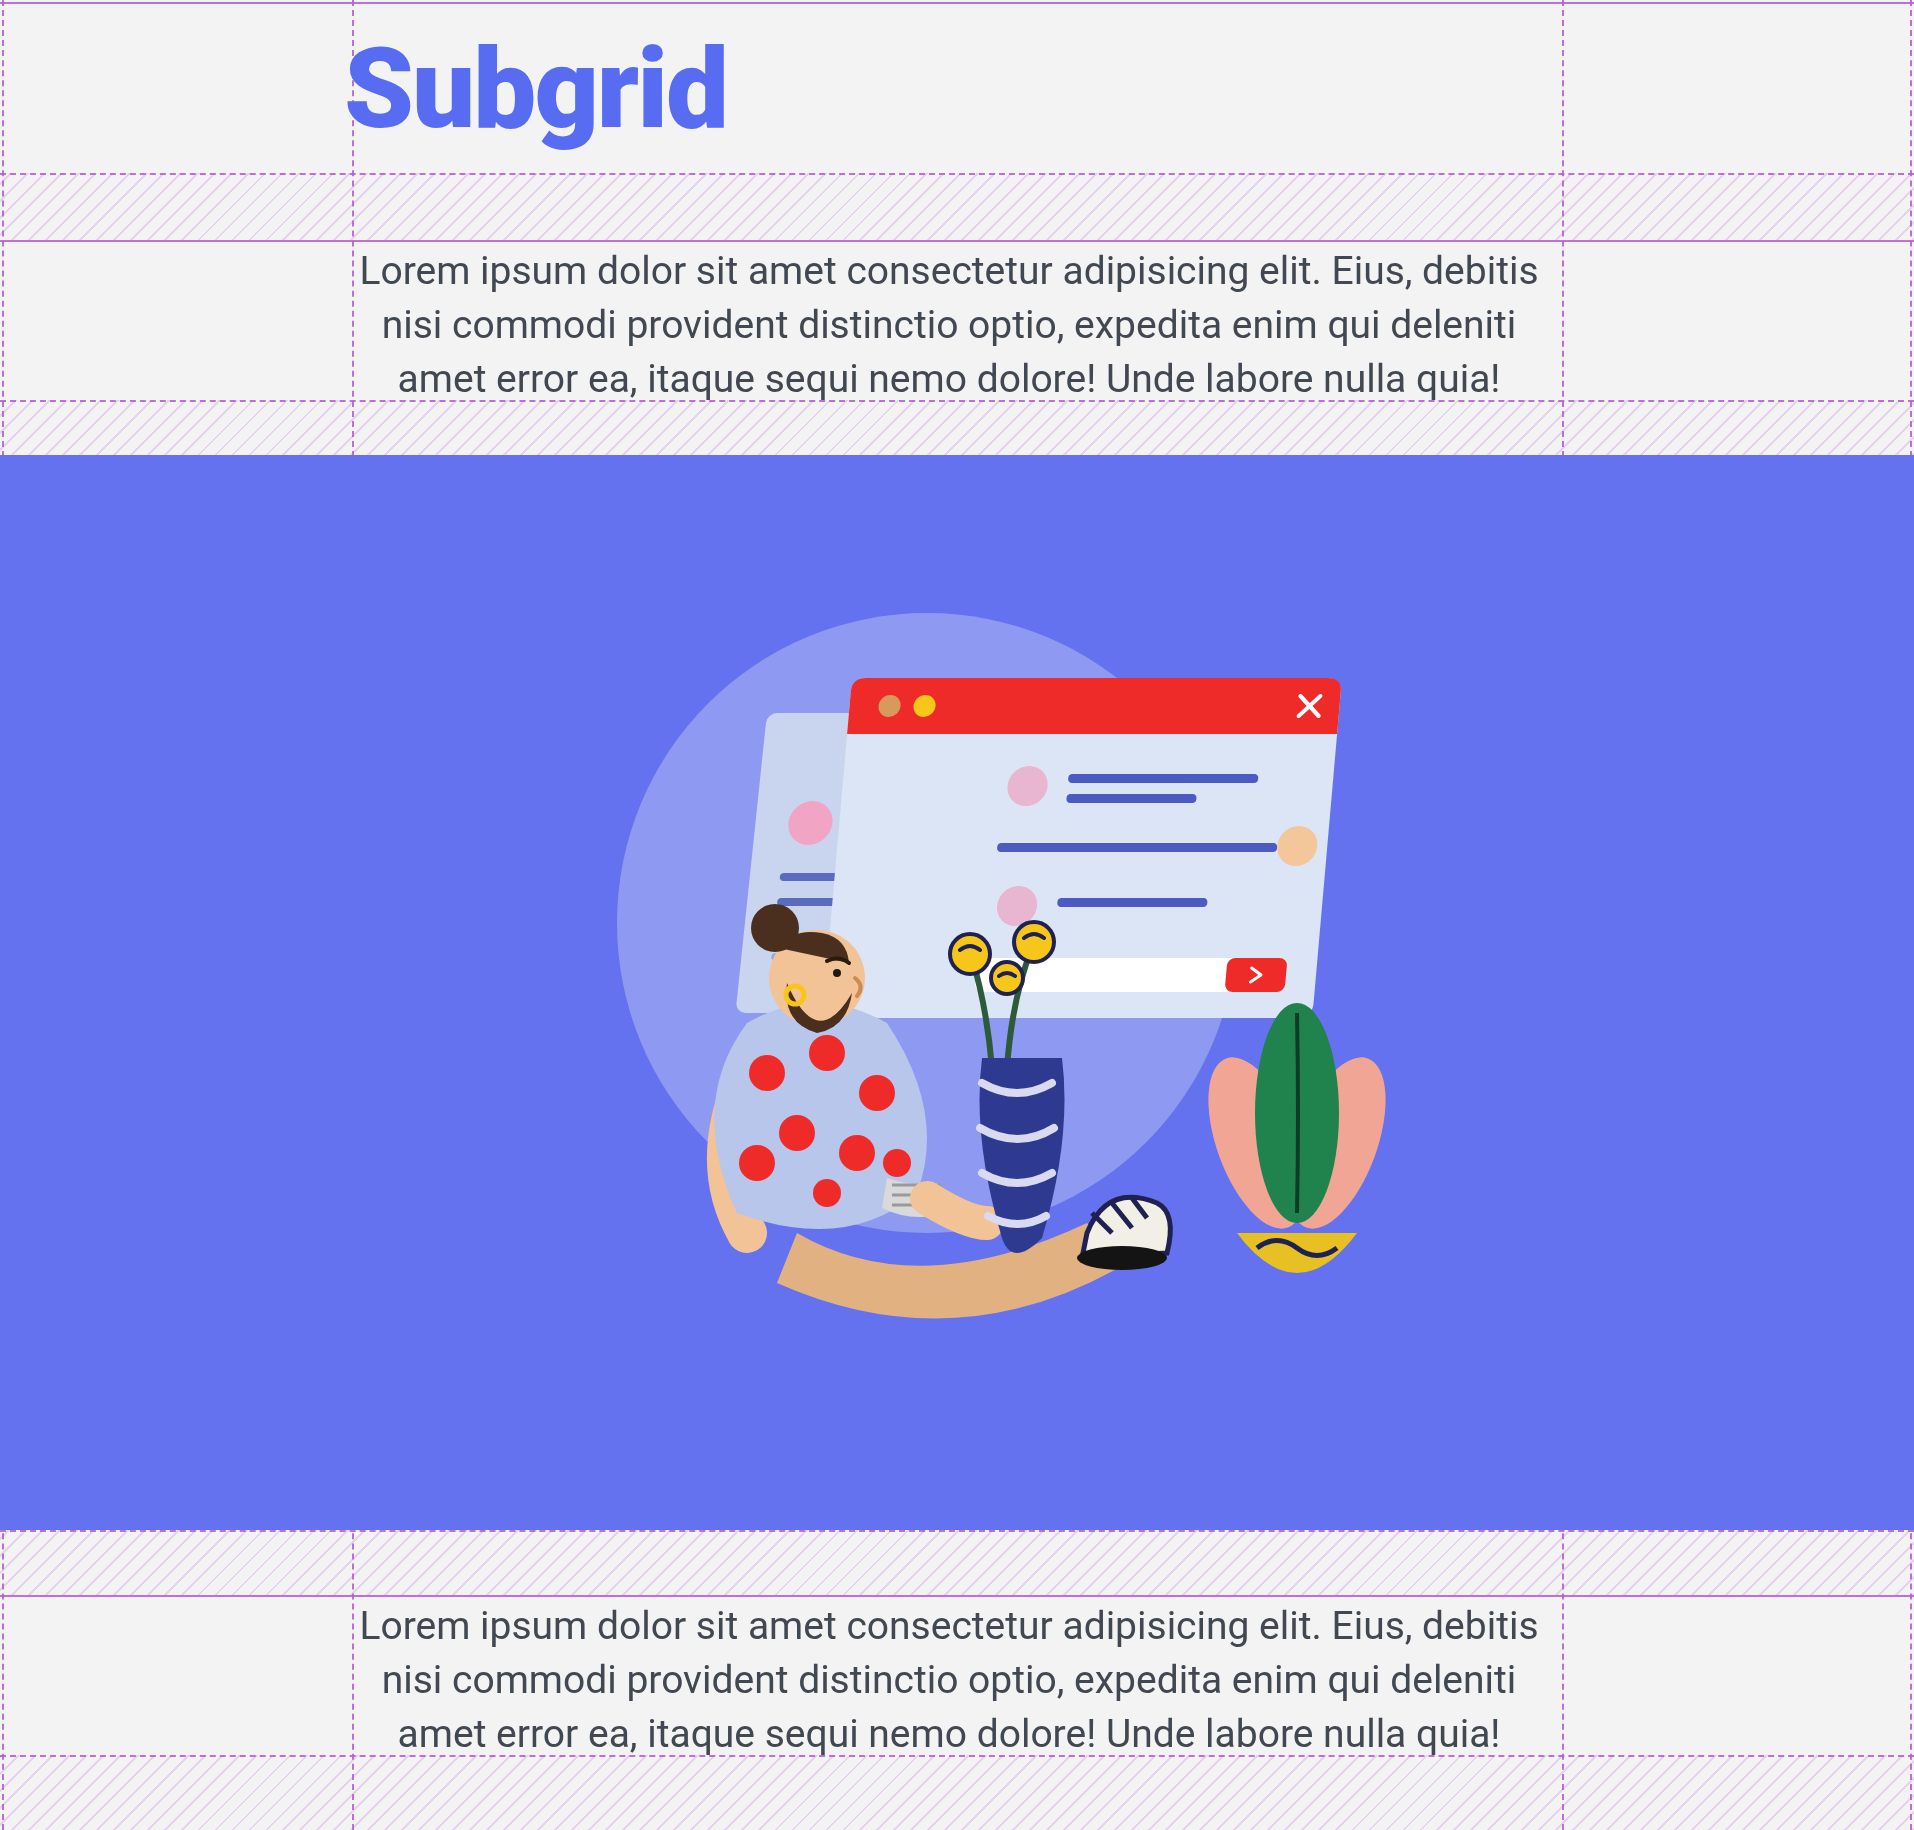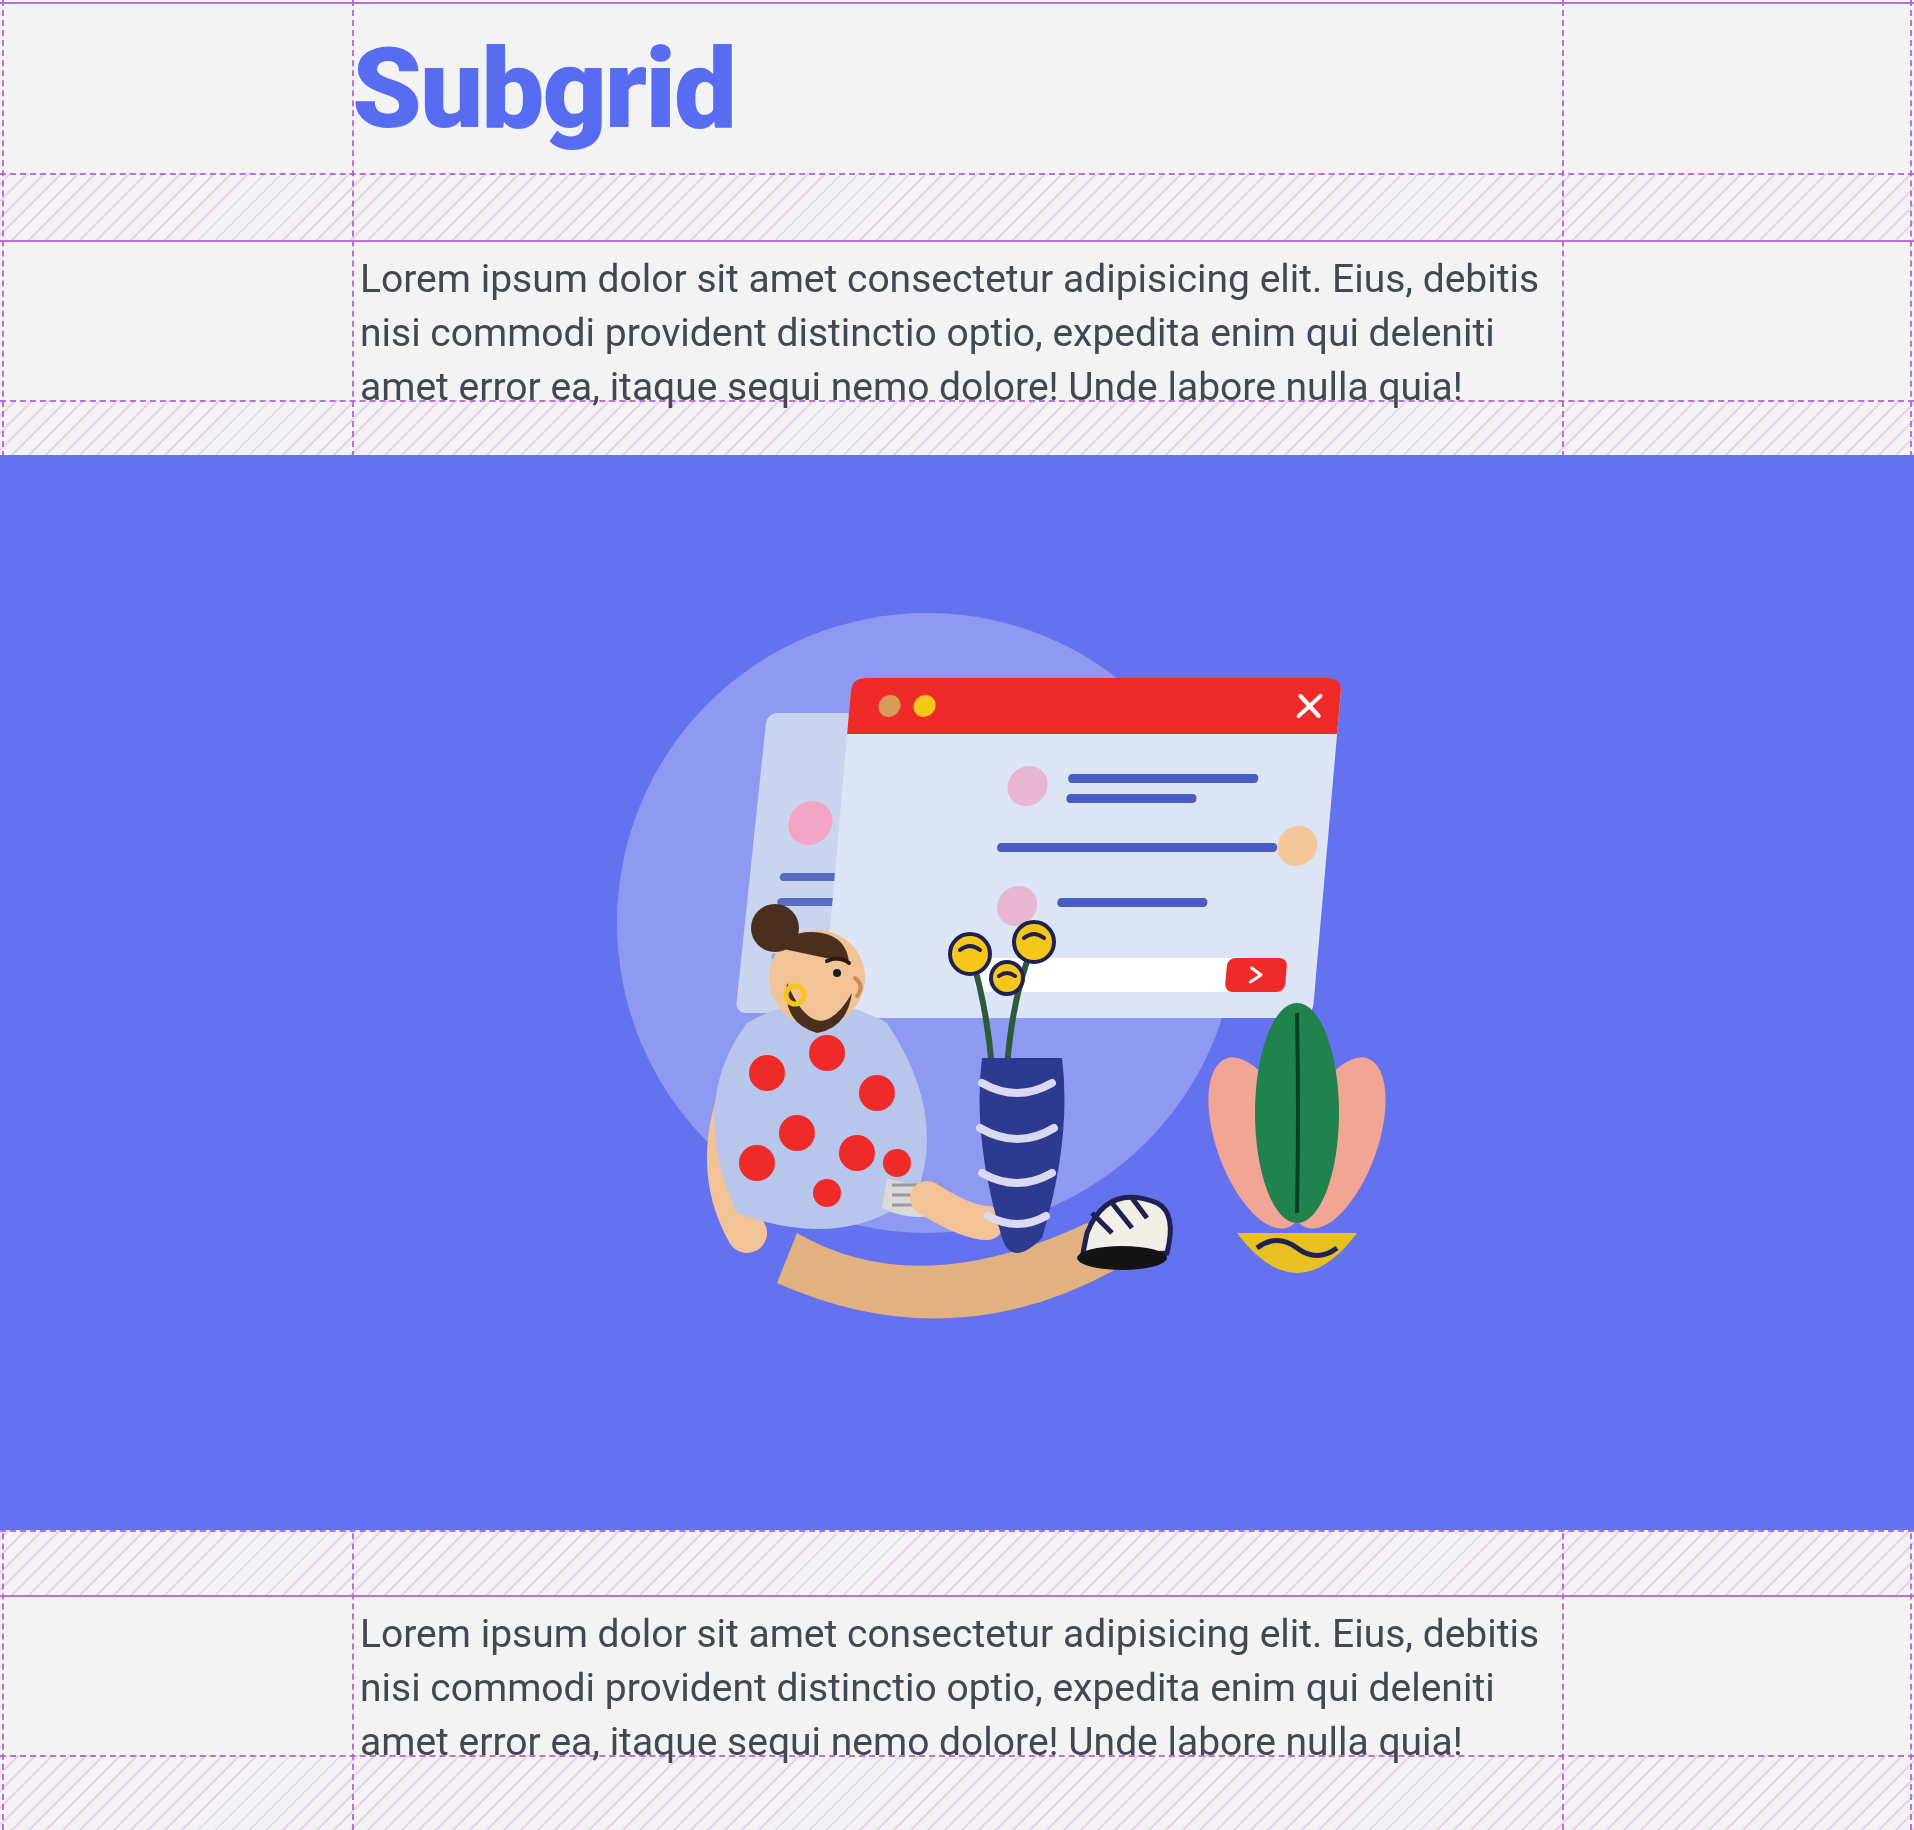--- a/index.html
+++ b/index.html
@@ -57,39 +57,40 @@
     background: repeating-linear-gradient(
       -45deg,
       var(--hatch) 0 2px,
       transparent 2px 12px
     );
   }
 
   
   .center-col {
     position: absolute;
-    left: 352px;
+    left: 344px;
     width: 1210px;
   }
 
   h1.title {
     margin: 0;
     padding-top: 30px;
     font-size: 112px;
     line-height: 1.05;
     font-weight: 900;
     letter-spacing: -2px;
     color: var(--accent);
   }
 
   p.body {
-    margin: 8px;
+    margin: 0;
     font-size: 39px;
     line-height: 1.38;
     color: var(--text);
+    text-align: center;
   }
 
   .hero {
     position: absolute;
     left: 0;
     width: 1914px;
     background: var(--hero-bg);
     display: flex;
     align-items: center;
     justify-content: center;

